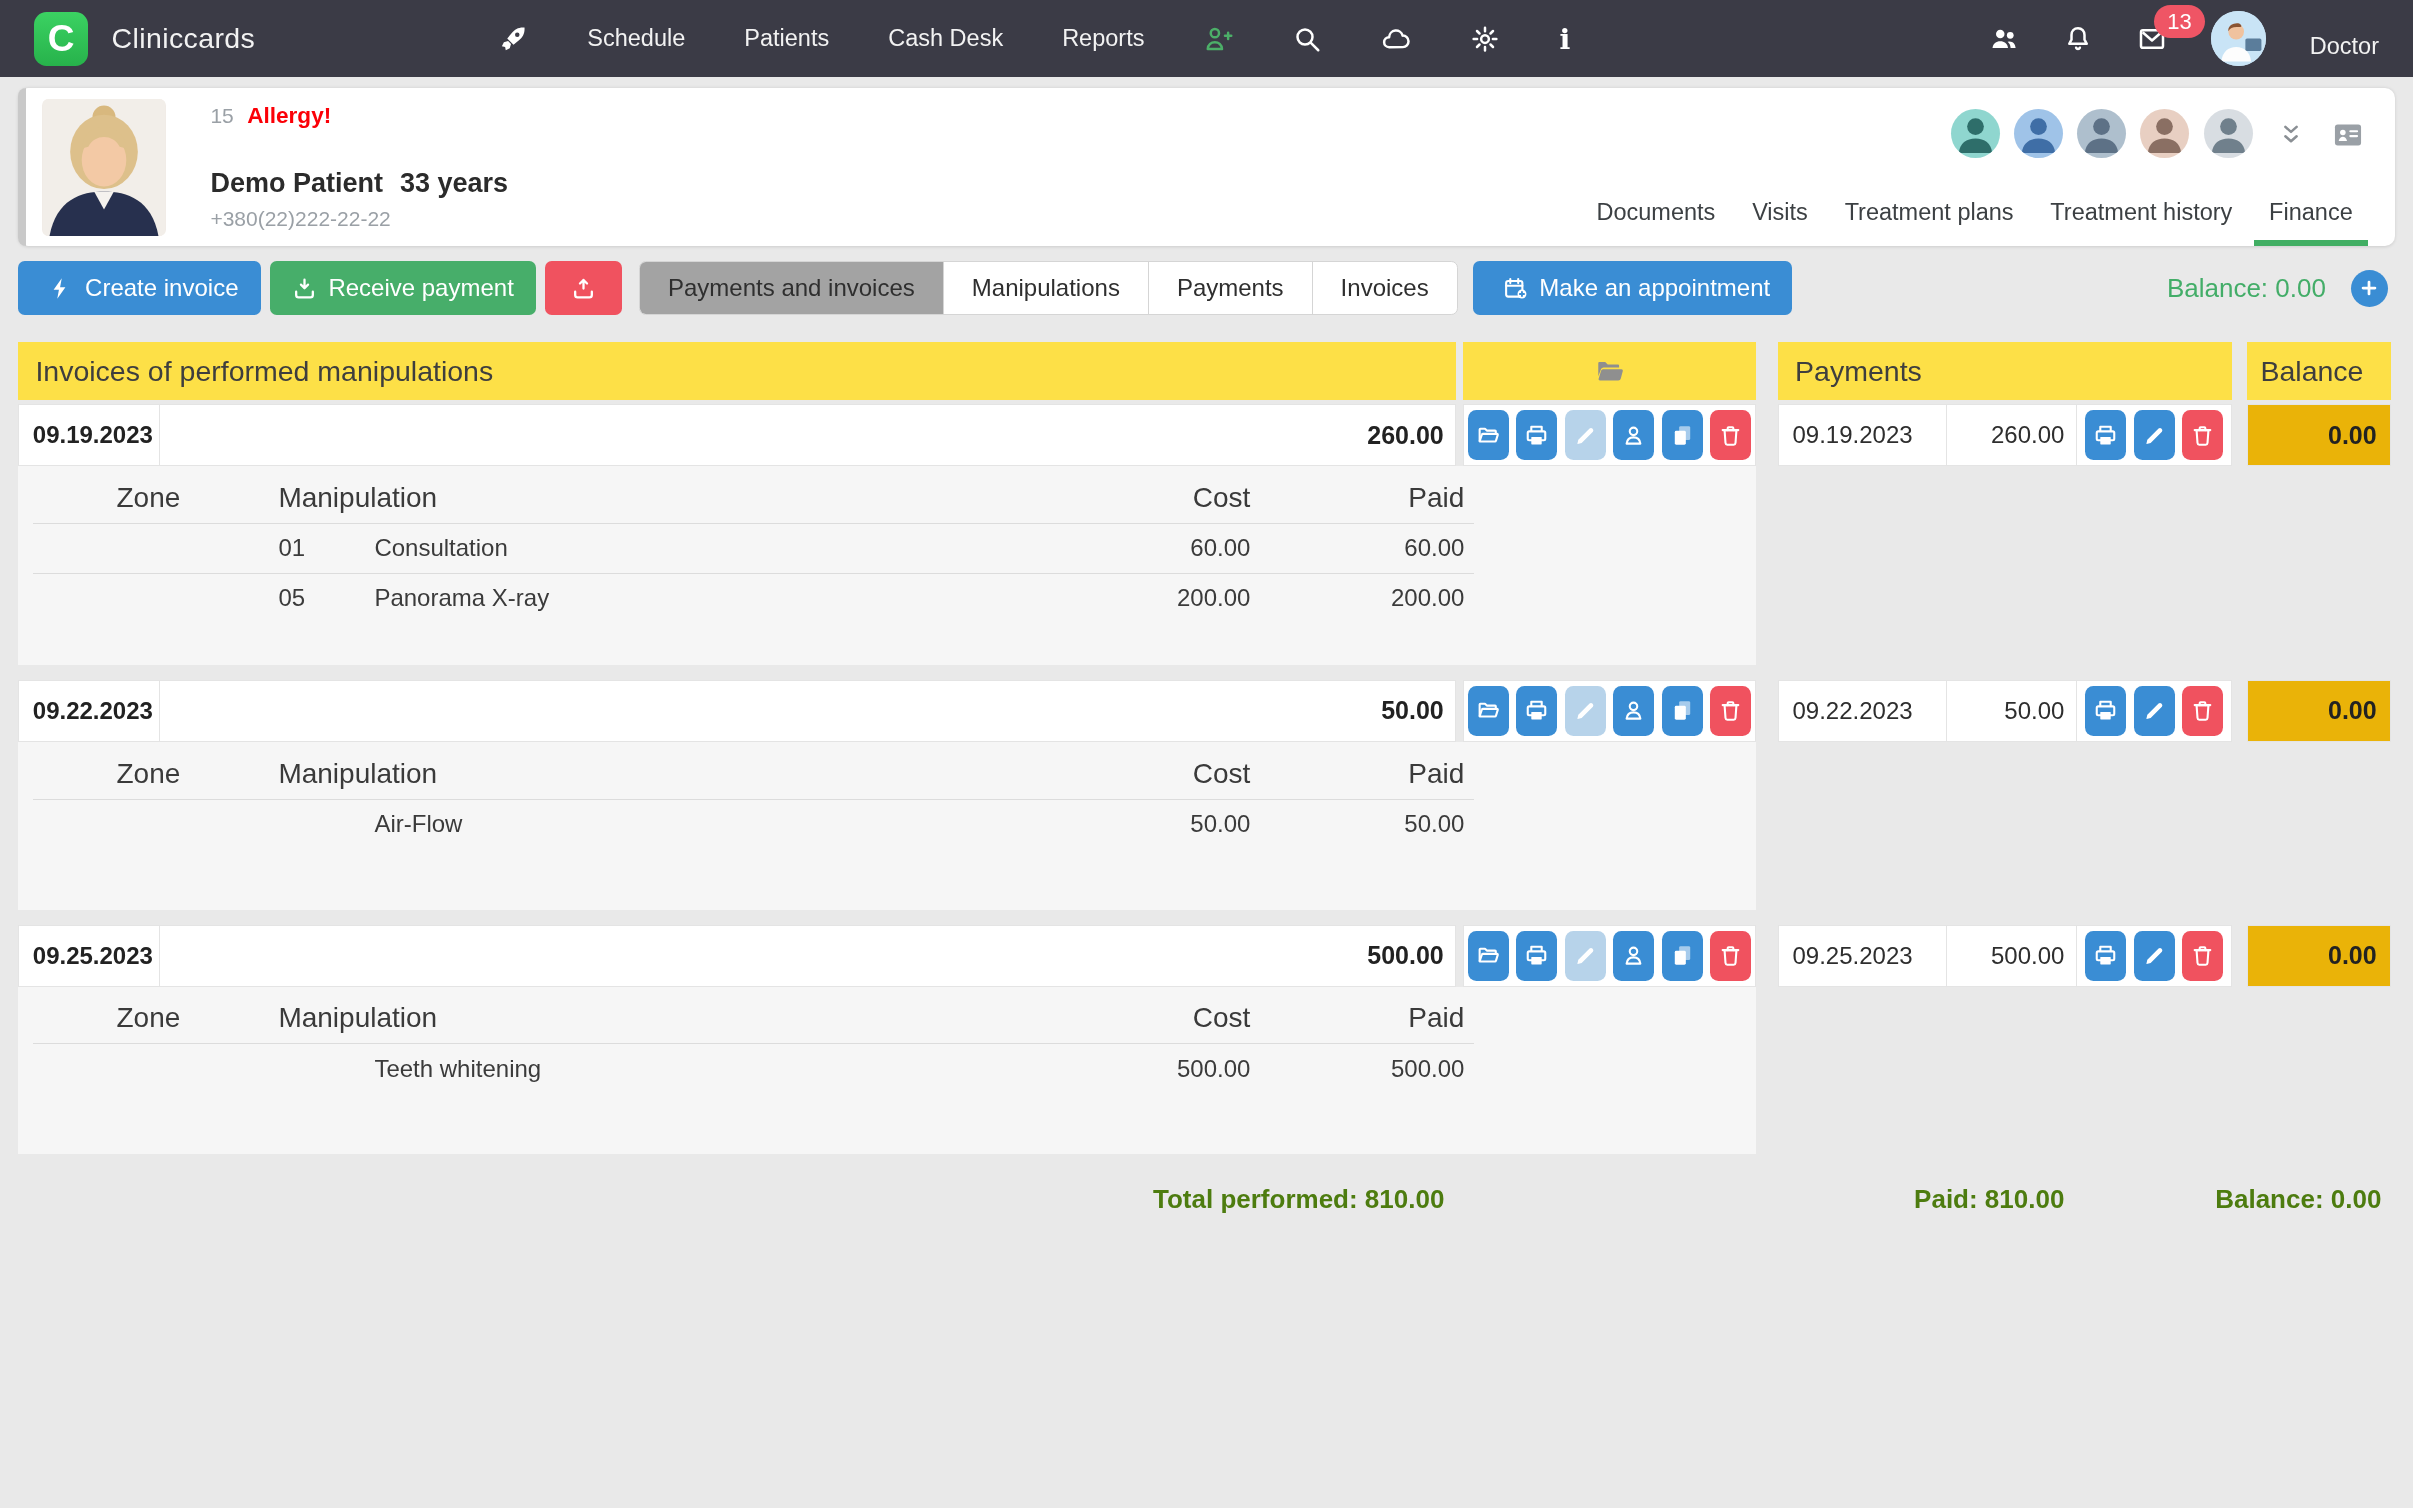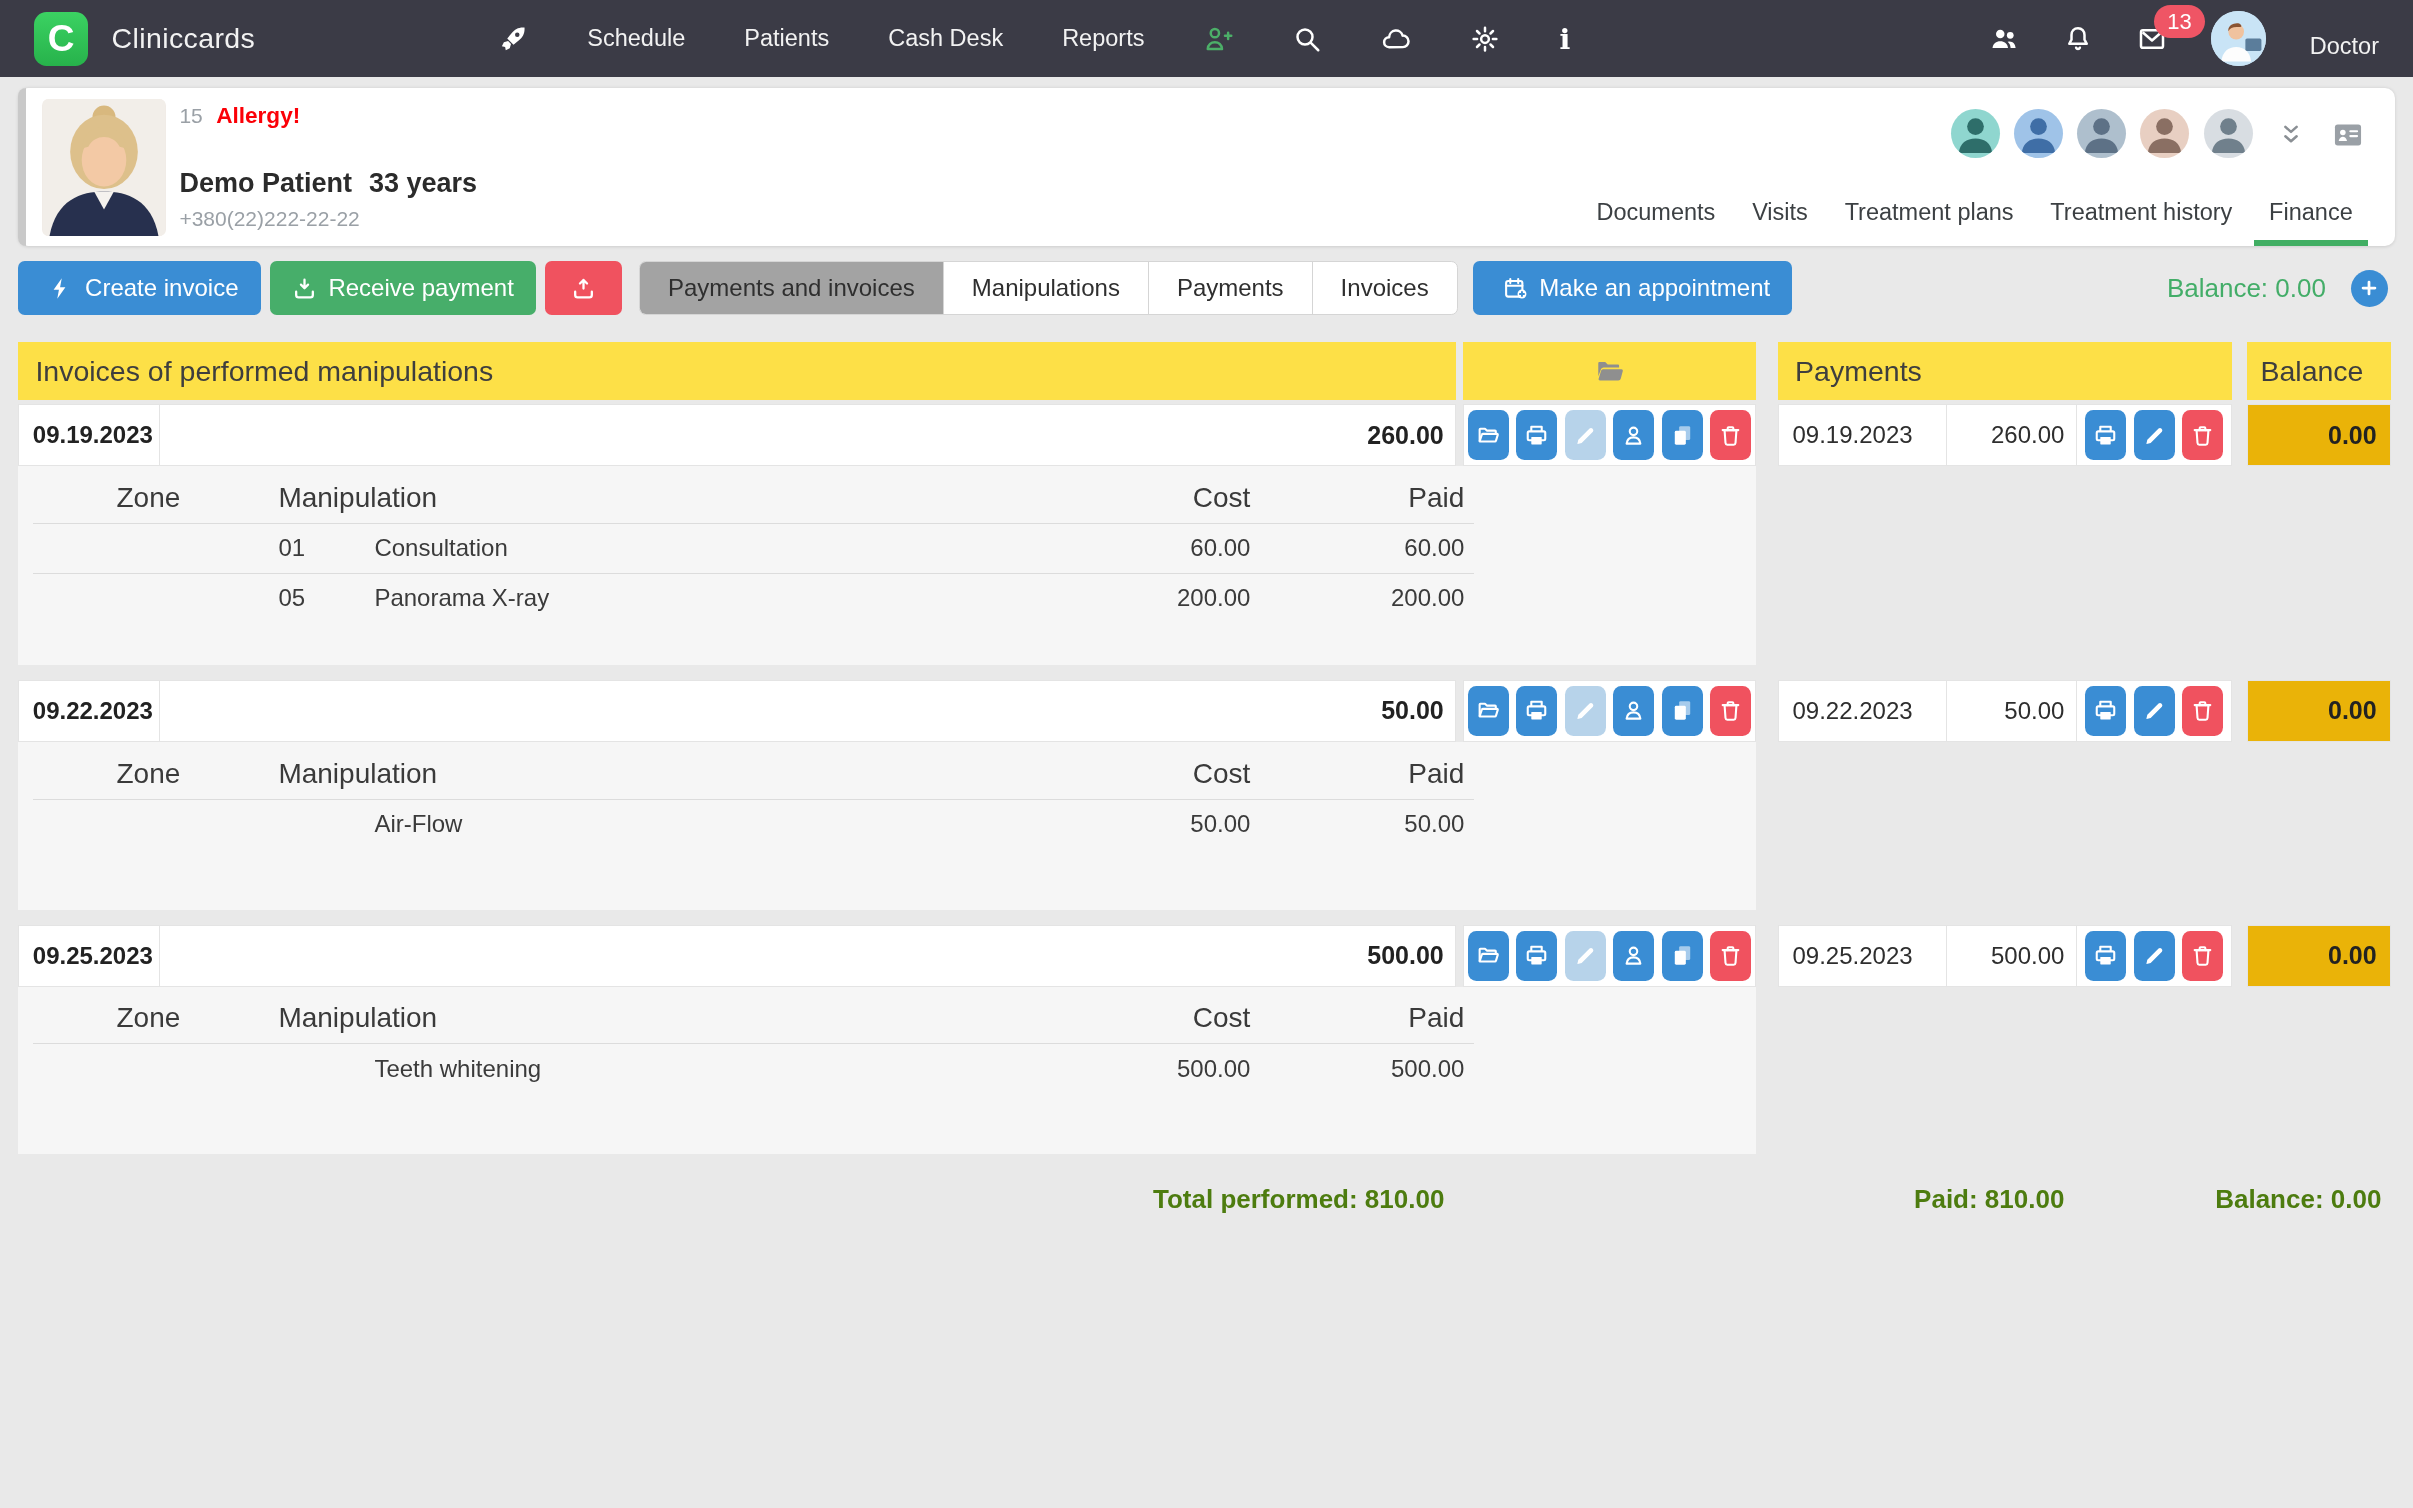--- a/index.html
+++ b/index.html
@@ -46,21 +46,21 @@
     box-shadow: 0 0.8px 3.4px rgba(0,0,0,.12);
   }
   .card-strip {
     position: absolute; left: 0; top: 0; bottom: 0; width: 7.5px;
     background: #c9c9c9; border-radius: 10px 0 0 10px;
   }
   .patient-photo {
     position: absolute; left: 24px; top: 11px; width: 124px; height: 137px;
     border-radius: 6.7px; overflow: hidden; background: #f1ece7;
   }
-  .patient-info { position: absolute; left: 161px; top: 11.7px; }
+  .patient-info { position: absolute; left: 192px; top: 11.7px; }
   .row1 { display: flex; align-items: baseline; gap: 13.4px; margin-top: 3.4px; }
   .card-number { font-size: 21px; color: #9aa0a6; }
   .alert { font-size: 22.6px; color: #fb0007; font-weight: 700; }
   .patient-name-row { display: flex; gap: 17px; margin-top: 39px; }
   .patient-name, .patient-age { font-size: 27px; font-weight: 700; color: #2b2b2b; }
   .patient-phone { font-size: 21px; color: #9aa0a6; margin-top: 8.4px; }
   .staff-avatars { position: absolute; right: 142px; top: 21px; display: flex; gap: 14.2px; }
   .s-avatar { width: 49px; height: 49px; border-radius: 50%; overflow: hidden; }
   .chev2 { position: absolute; right: 89px; top: 32px; width: 30px; height: 30px; color: #8a8f94; cursor: pointer; }
   .idcard { position: absolute; right: 27px; top: 30px; width: 40px; height: 34px; color: #9aa0a6; cursor: pointer; }

